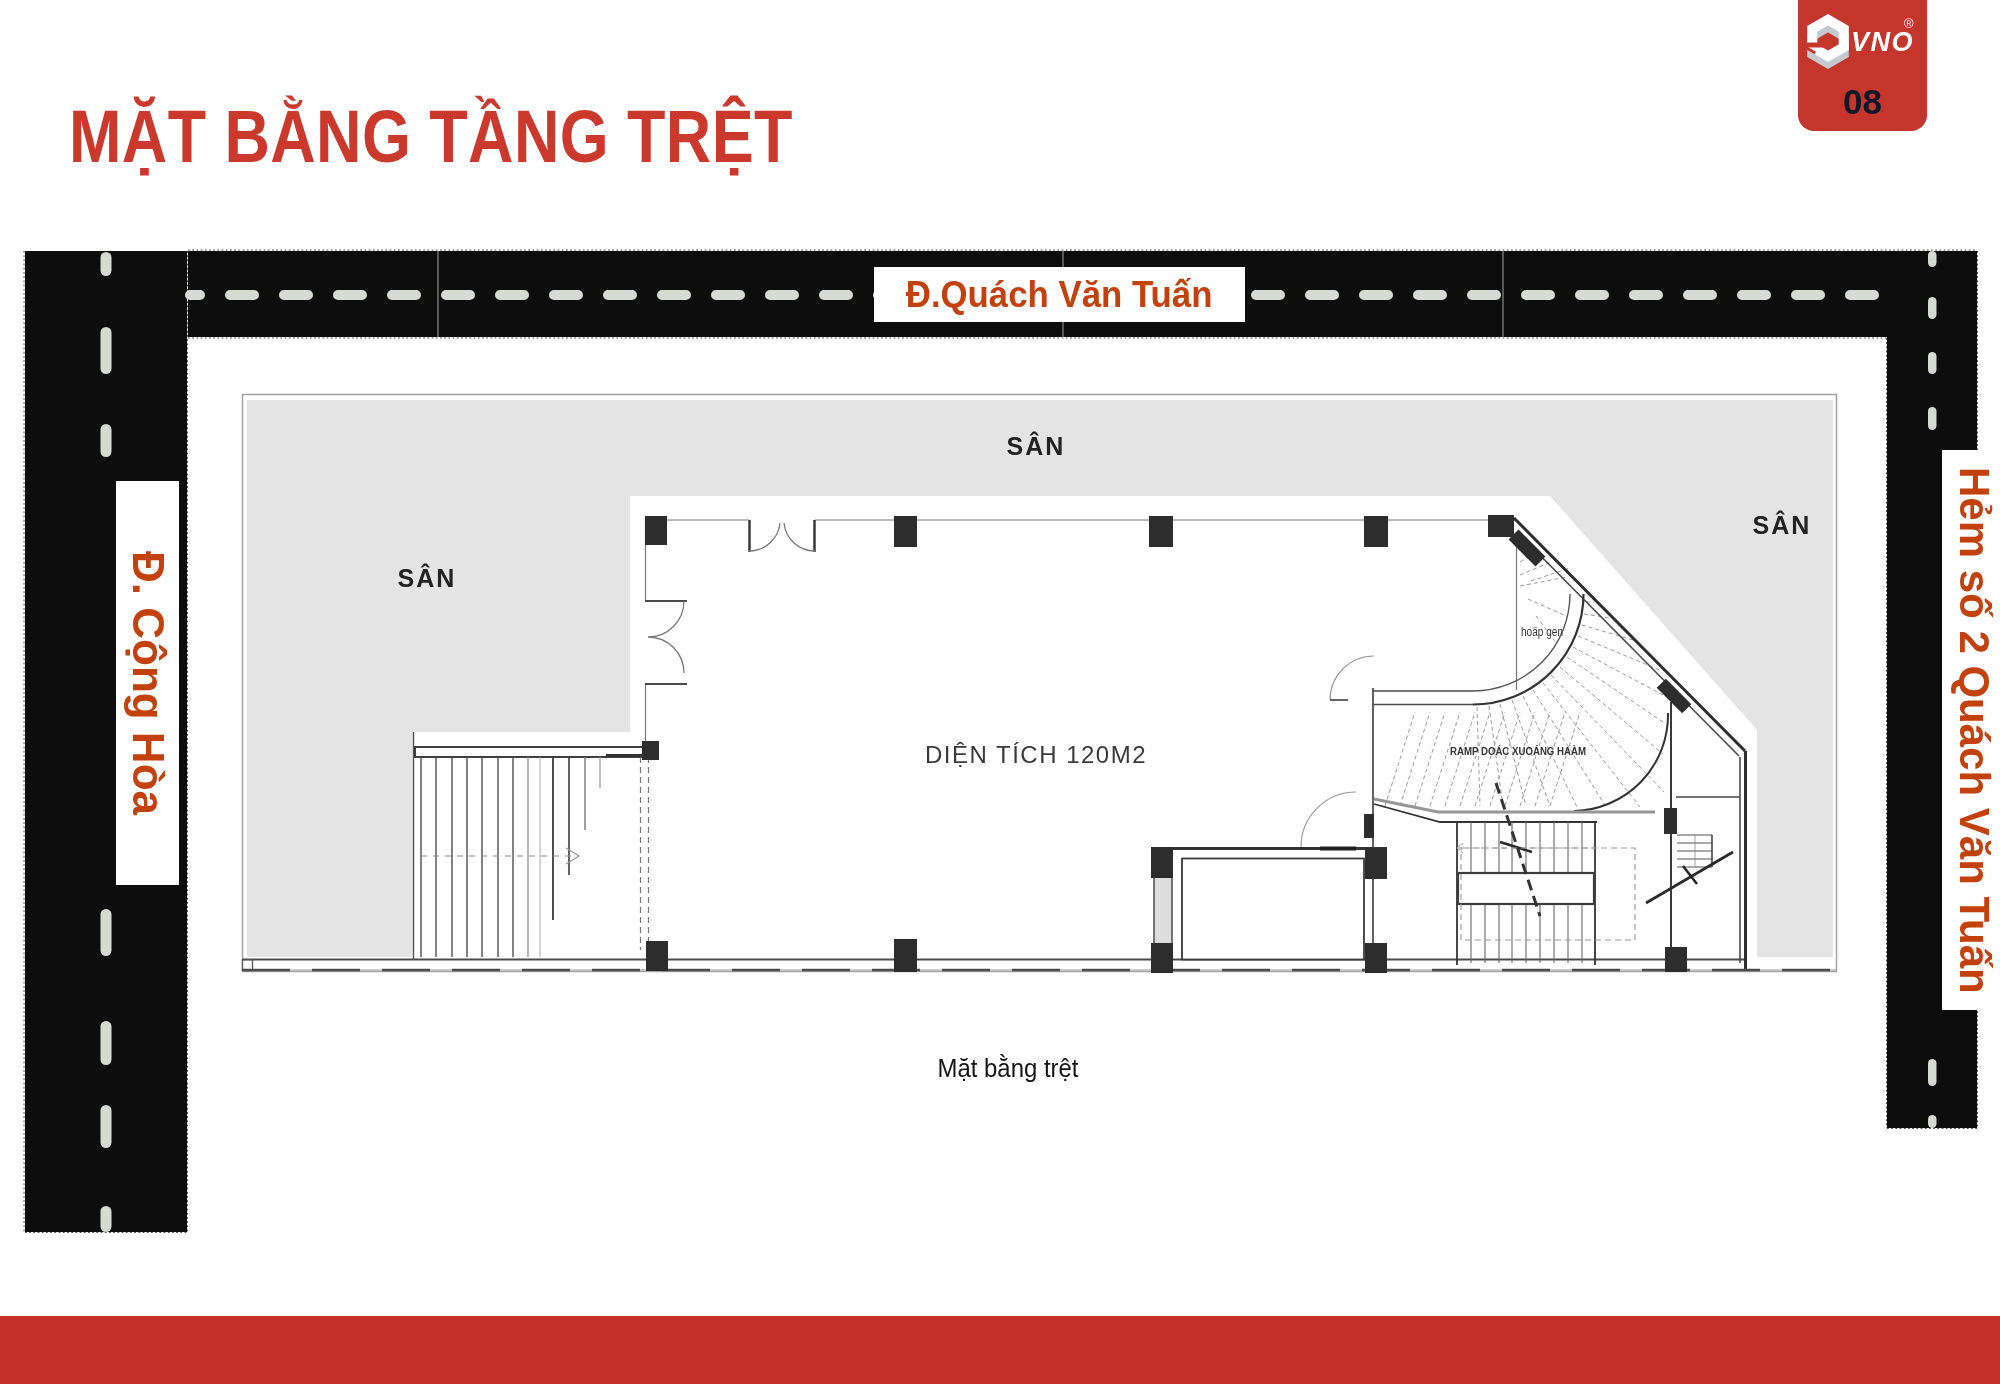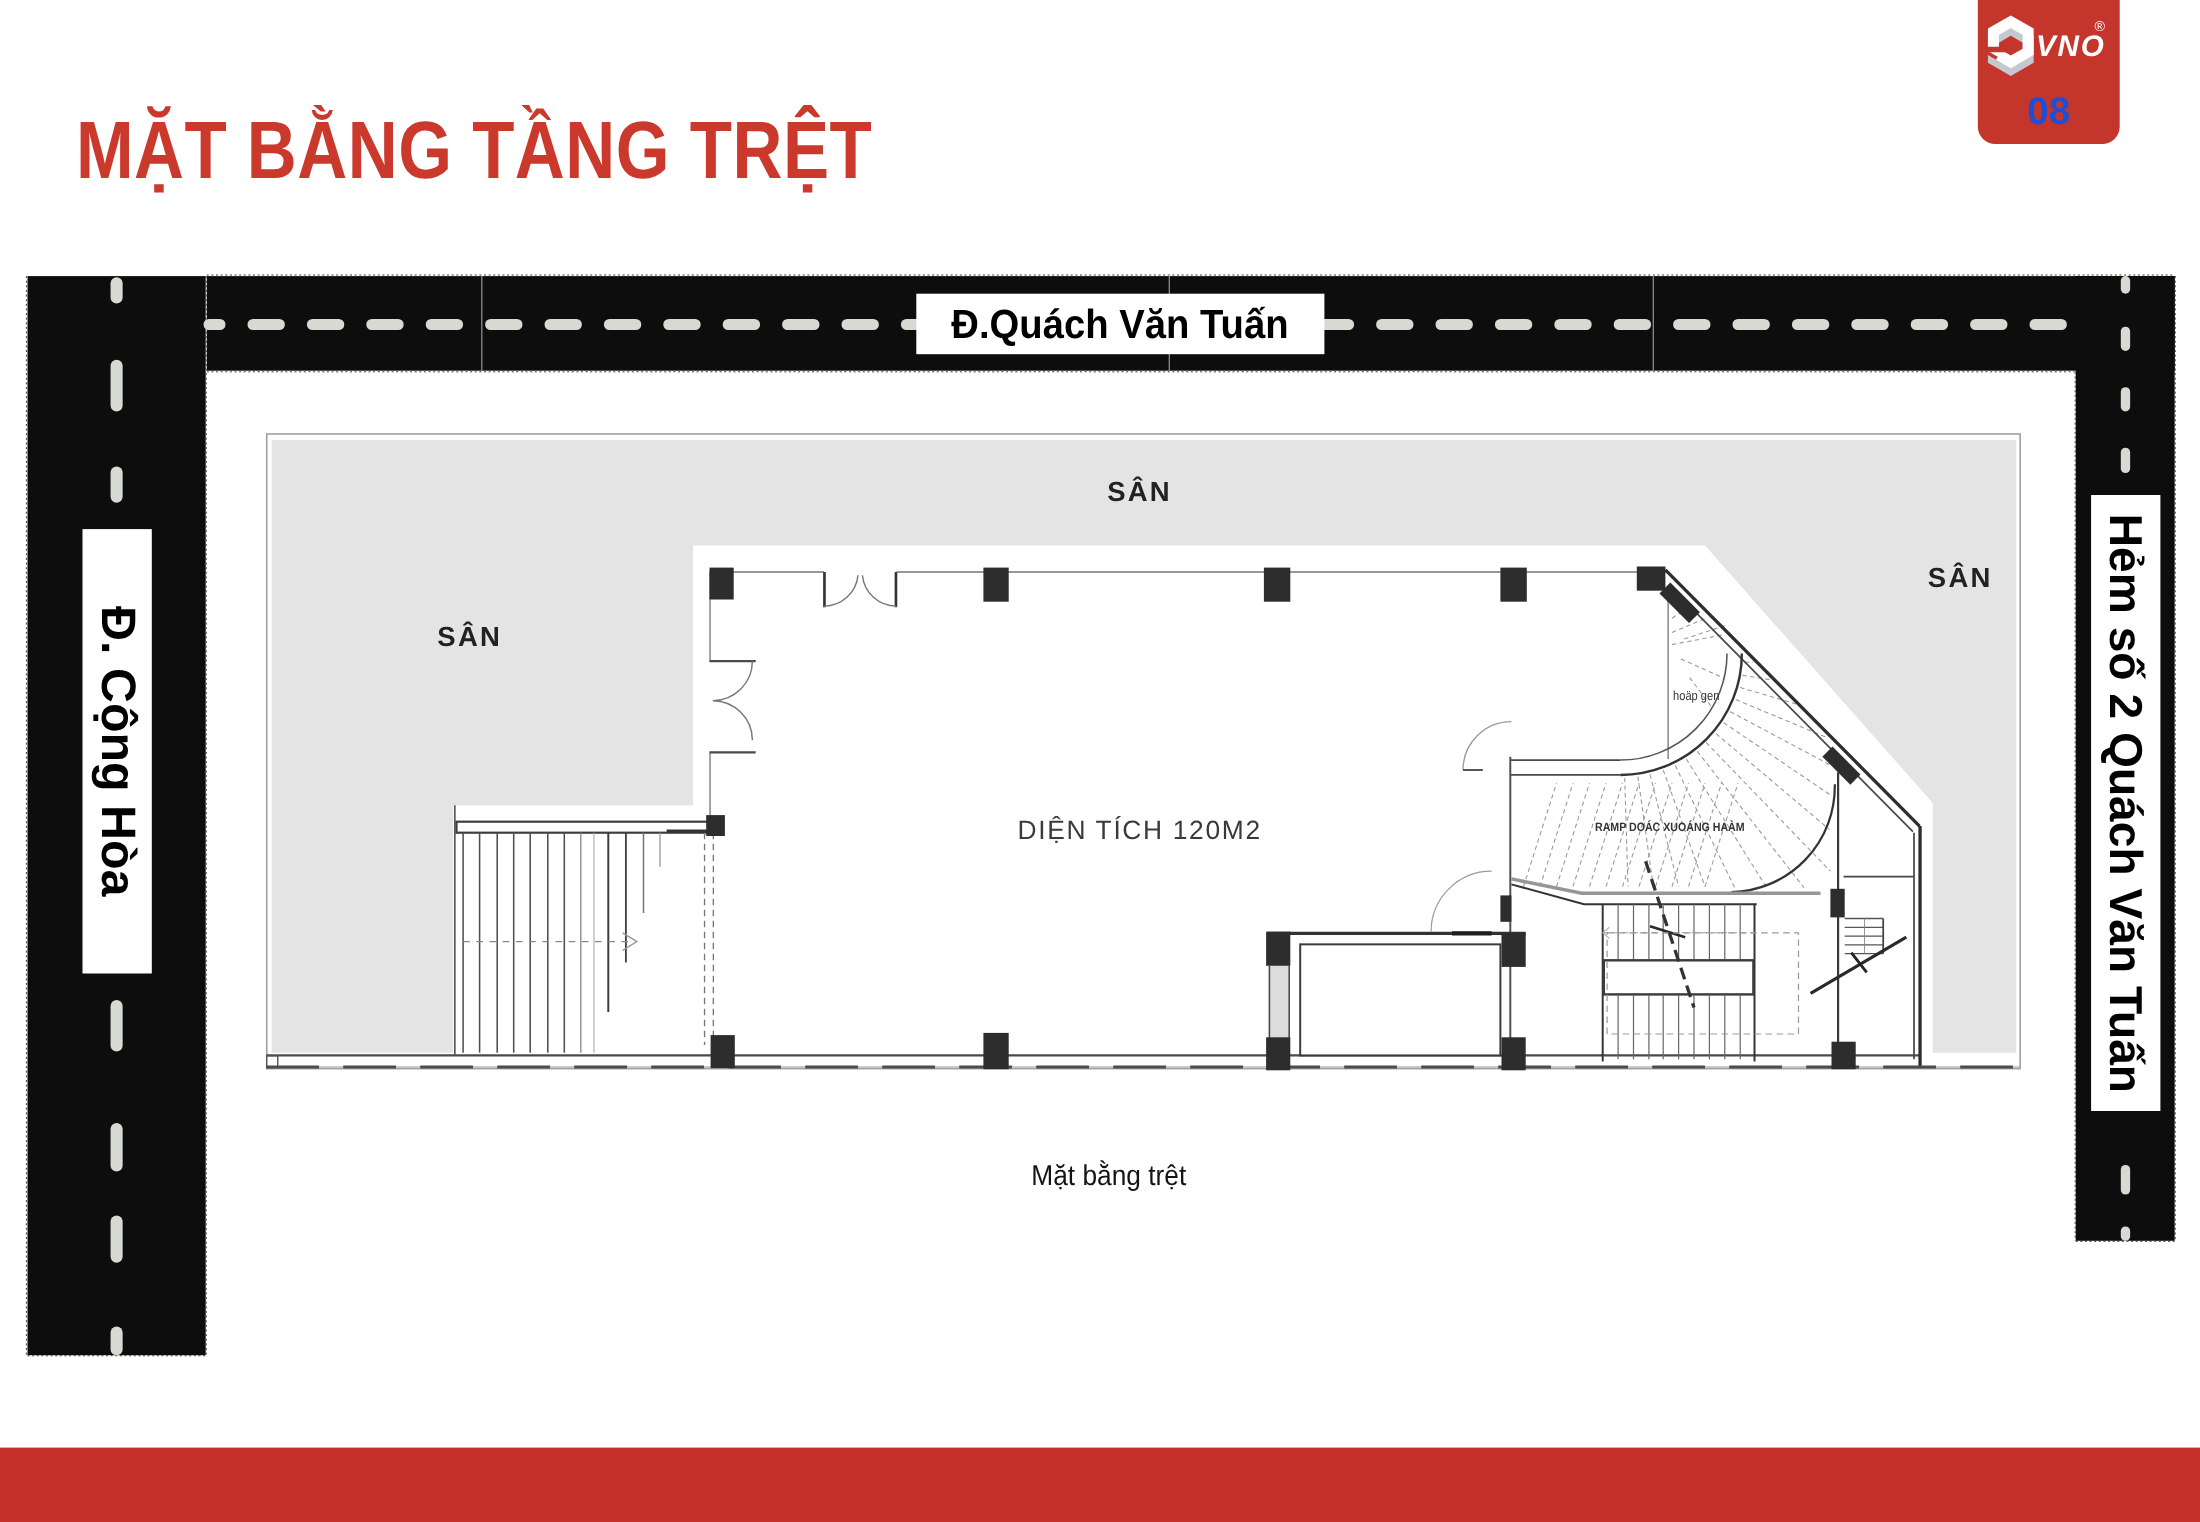--- a/index.html
+++ b/index.html
@@ -3,23 +3,23 @@
 <style>
 html,body{margin:0;padding:0;}
 body{width:2000px;height:1384px;position:relative;background:#fff;overflow:hidden;
  font-family:"Liberation Sans",sans-serif;}
 #title{position:absolute;left:69px;top:94px;font-size:74px;font-weight:bold;
  color:#cb392d;letter-spacing:0.5px;transform:scaleX(0.85);transform-origin:left top;}
 #badge{position:absolute;left:1798px;top:0;width:129px;height:131px;background:#c4352c;
  border-radius:0 0 16px 16px;}
 #vno{position:absolute;left:1851px;top:27px;color:#fff;font-weight:bold;font-size:27px;letter-spacing:1.5px;font-style:italic;}
 #reg{position:absolute;left:1904px;top:16px;color:#fff;font-size:13px;}
-#num08{position:absolute;left:1798px;top:82px;width:129px;text-align:center;color:#1d4ed8;font-weight:bold;font-size:35px;}
-.lbl{position:absolute;background:#fff;color:#000000;font-weight:bold;display:flex;
- align-items:center;justify-content:center;}
+#num08{position:absolute;left:1798px;top:82px;width:129px;text-align:center;color:#0f172a;font-weight:bold;font-size:35px;}
+.lbl{position:absolute;background:#fff;color:#c2410c;font-weight:bold;display:flex;
+ align-items:center;justify-content:center;margin-left:41px;}
 #lblTop{left:833px;top:267px;width:371px;height:55px;}#lblTop span{font-size:37px;transform:scaleX(0.94);white-space:nowrap;}
 #lblLeft{left:75px;top:481px;width:63px;height:404px;font-size:44px;writing-mode:vertical-rl;}
 #lblRight{left:1901px;top:450px;width:63px;height:560px;font-size:42px;writing-mode:vertical-rl;}
 #caption{position:absolute;left:908px;top:1053px;width:200px;text-align:center;font-size:26px;color:#141414;transform:scaleX(0.92);}
 #footer{position:absolute;left:0;top:1316px;width:2000px;height:68px;background:#c5302a;}
 svg{position:absolute;left:0;top:0;}
 </style></head>
 <body>
 <svg width="2000" height="1384" viewBox="0 0 2000 1384">
 

